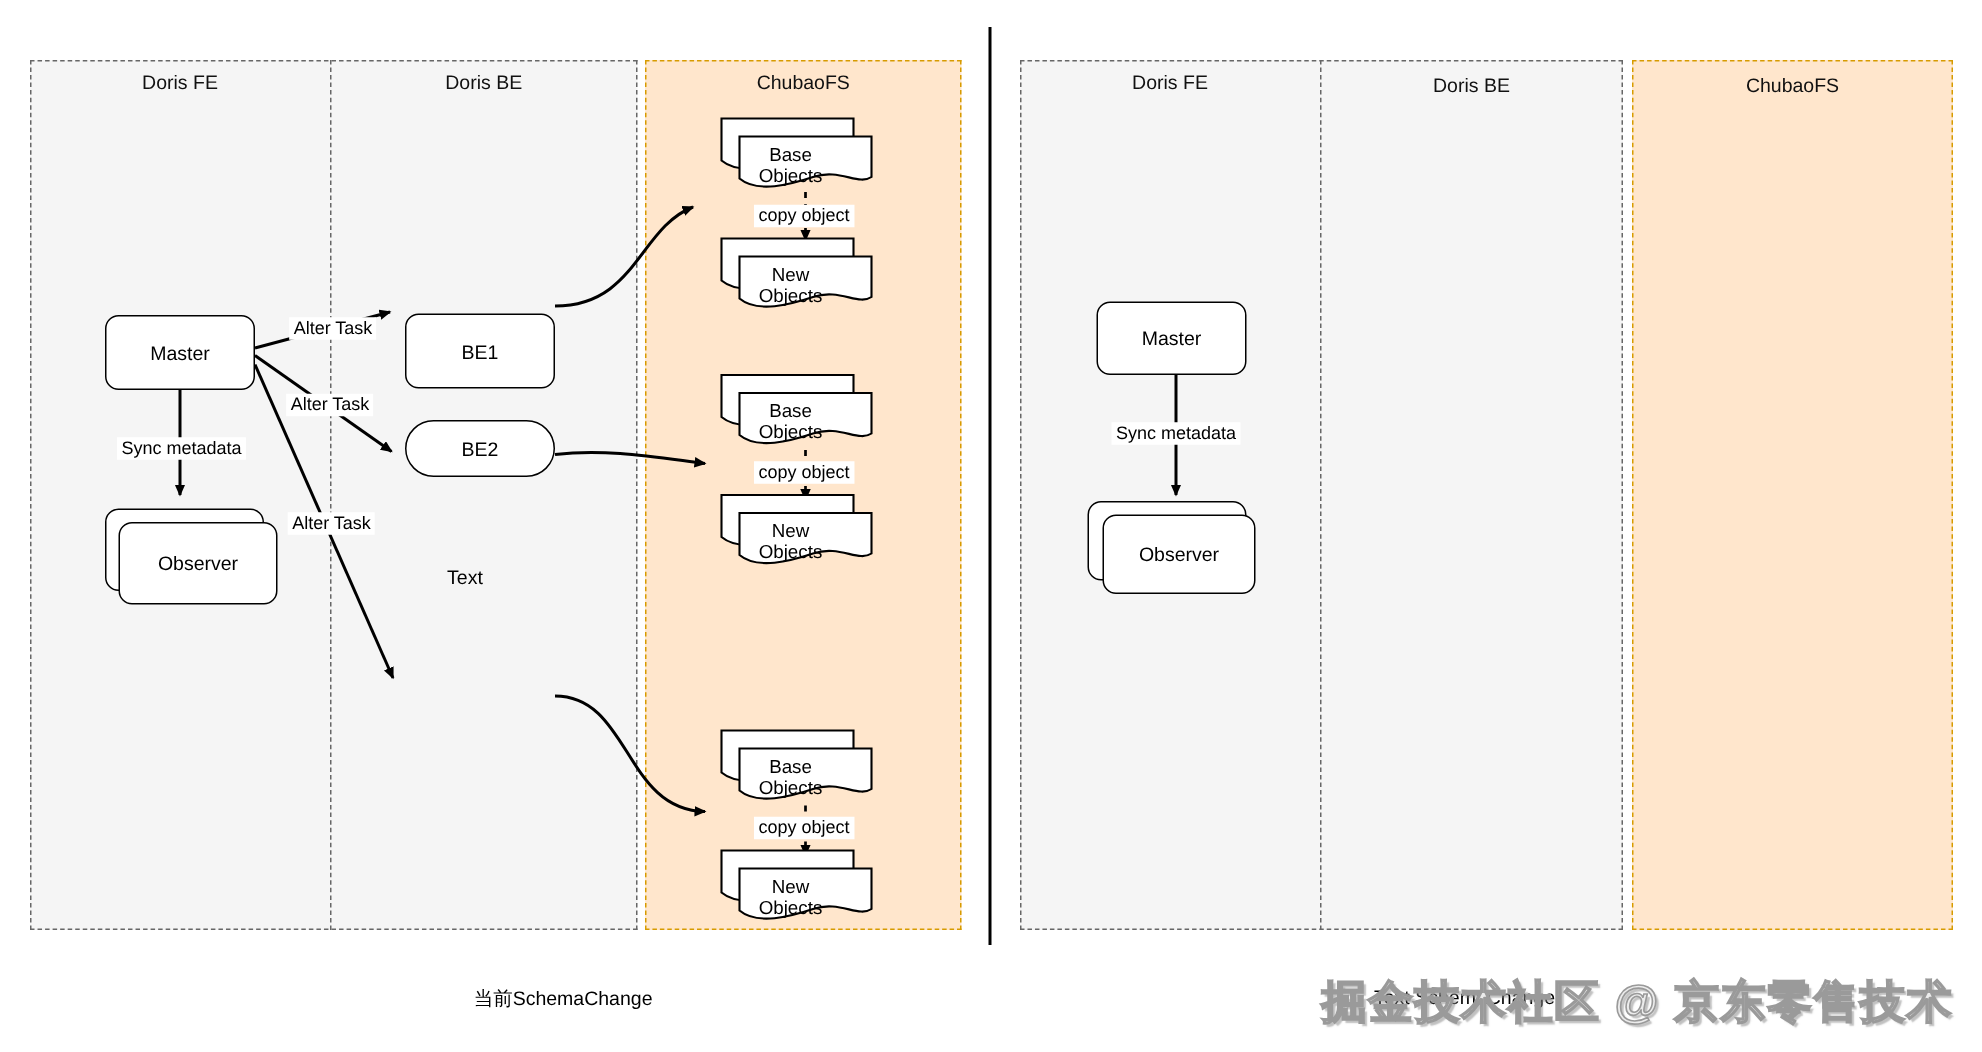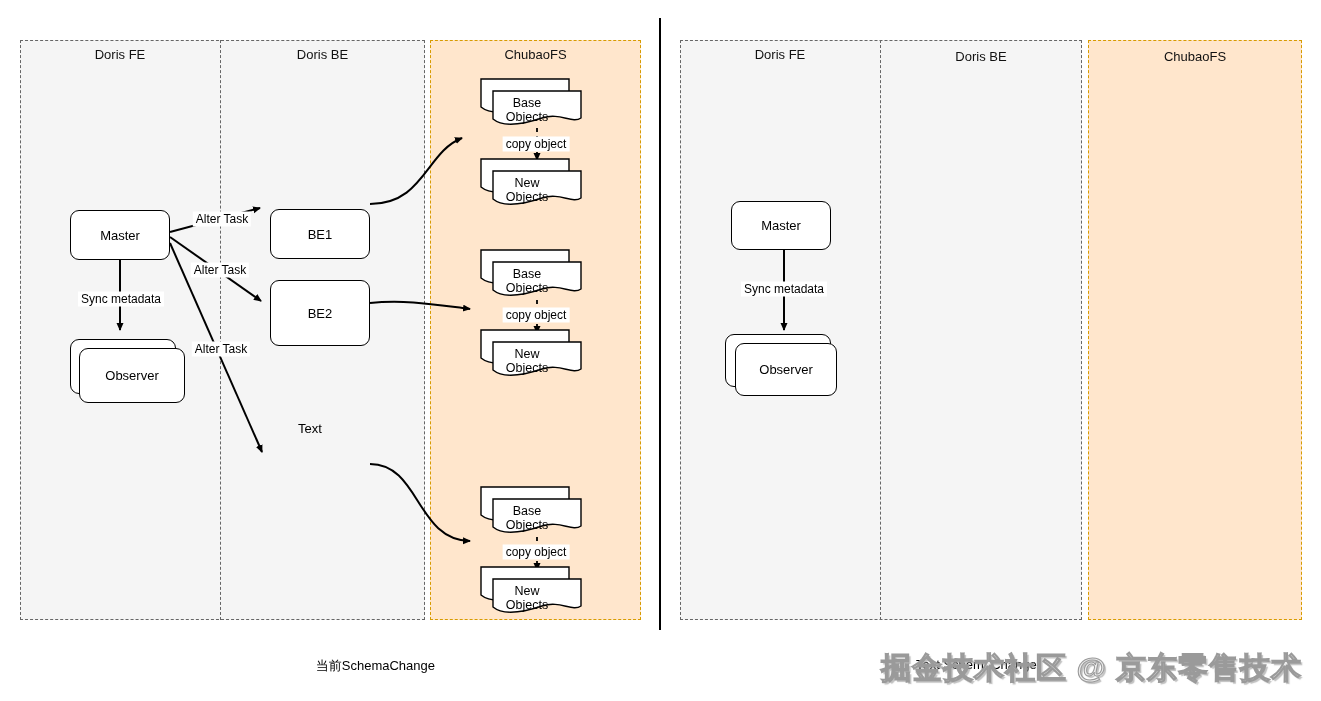--- a/index.html
+++ b/index.html
@@ -86,33 +86,33 @@
 
     <path d="M784,250 L784,330" stroke="#000" stroke-width="2" fill="none" marker-end="url(#arr)"></path>
   </svg>
 
   <div class="node" style="left:70px;top:210px;width:100px;height:50px;">
     <span>Master</span>
   </div>
   <div class="node" style="left:270px;top:180px;width:100px;height:50px;margin-top:29px;">
     <span>BE1</span>
   </div>
-  <div class="node" style="left:270px;top:280px;width:100px;height:66px;">
+  <div class="node" style="left:270px;top:280px;width:100px;height:38px;border-radius:20px;">
     <span>BE2</span>
   </div>
   <div class="node back" style="left:70px;top:339px;width:106px;height:55px;"></div>
   <div class="node" style="left:79px;top:348px;width:106px;height:55px;">
     <span>Observer</span>
   </div>
 
   <div class="edge-label" style="left:222px;top:219px;">Alter Task</div>
   <div class="edge-label" style="left:220px;top:270px;">Alter Task</div>
   <div class="edge-label" style="left:221px;top:349px;">Alter Task</div>
   <div class="edge-label" style="left:121px;top:299px;">Sync metadata</div>
-  <div class="note-label" style="left:310px;top:385px;margin-top:43px;">Text</div>
+  <div class="note-label" style="left:310px;top:385px;">Text</div>
 
   <div class="doc back" style="left:480px;top:78px;">
     <svg width="90" height="40" viewBox="0 0 90 40">
         <path d="M1,1 L89,1 L89,28 C80,34 68,22 50,28 C35,33 13,39 1,29 Z" fill="#fff" stroke="#000" stroke-width="1.4"></path>
       </svg>
   </div>
   <div class="doc" style="left:492px;top:90px;">
     <svg width="90" height="40" viewBox="0 0 90 40">
         <path d="M1,1 L89,1 L89,28 C80,34 68,22 50,28 C35,33 13,39 1,29 Z" fill="#fff" stroke="#000" stroke-width="1.4"></path>
       </svg>

